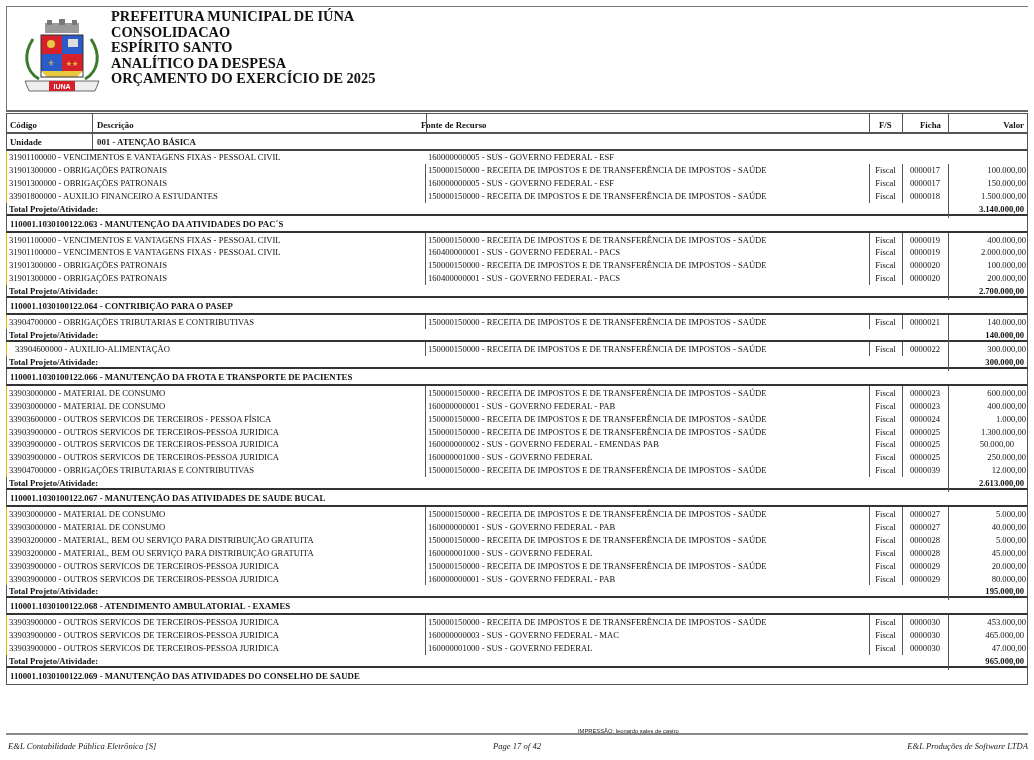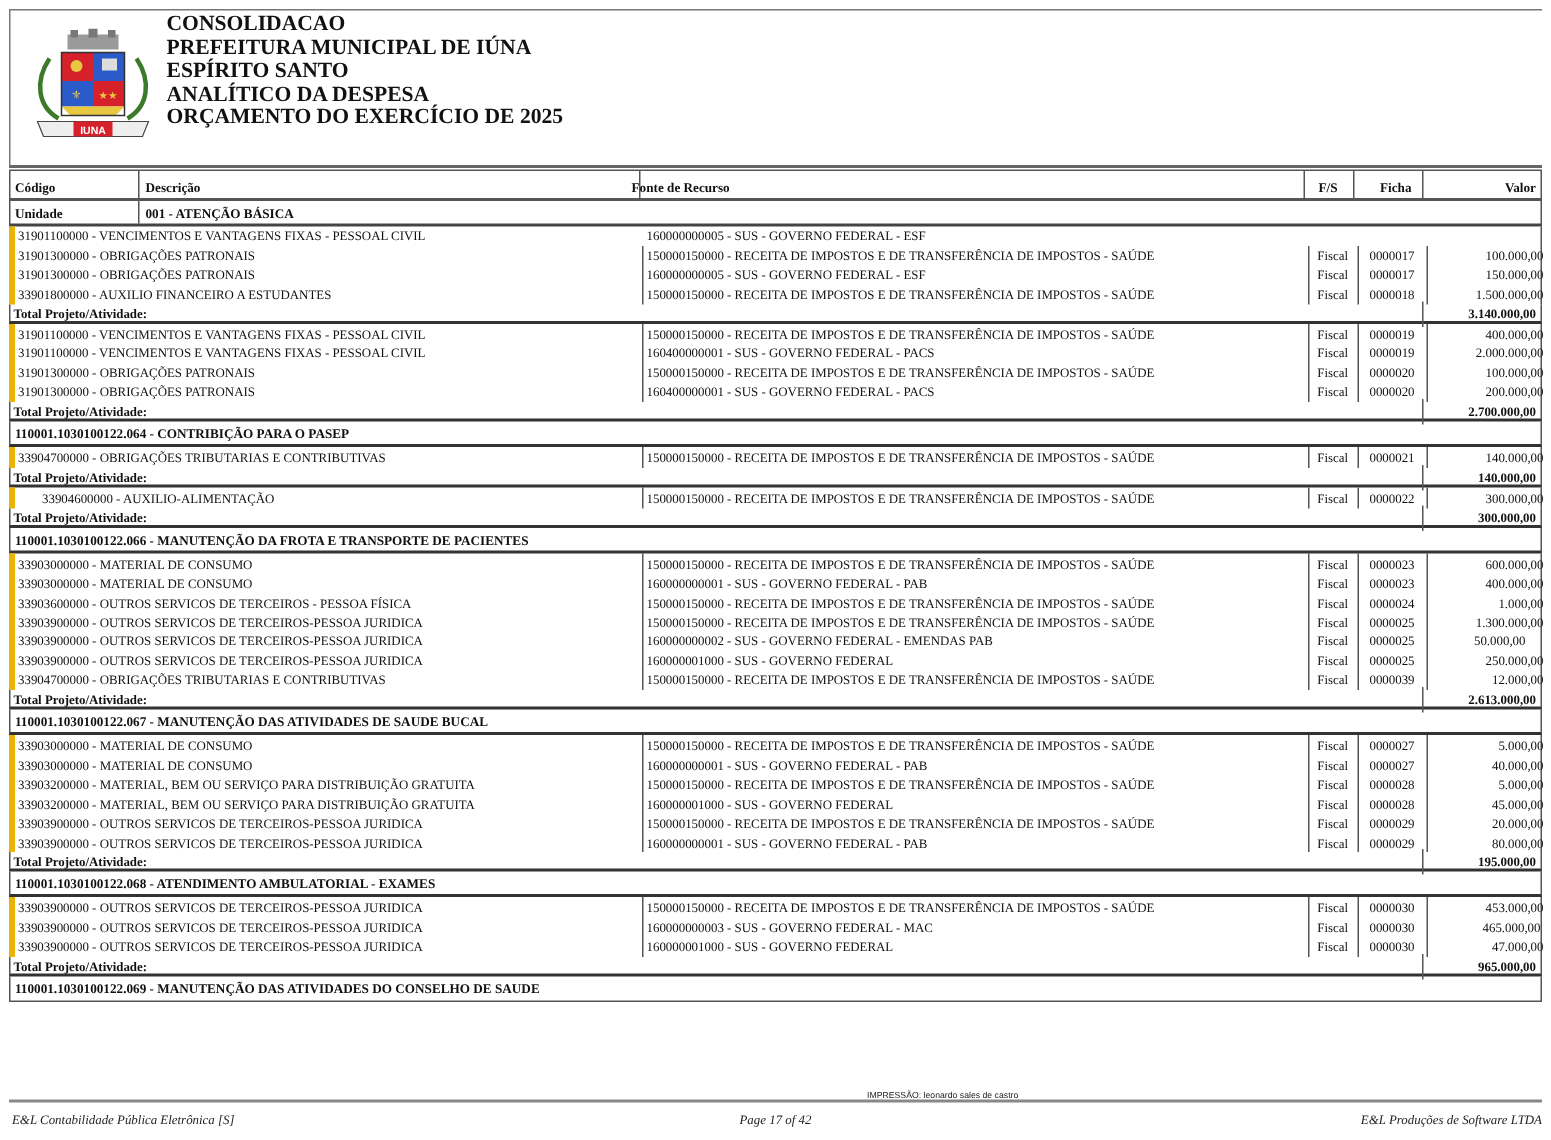--- a/index.html
+++ b/index.html
@@ -22,21 +22,21 @@
   .vline { position:absolute; top:0; bottom:0; border-left:1px solid #555; }
   .boxrow { height:17px; border:1px solid #555; border-top:none; border-bottom:2px solid #444; font-weight:bold; font-size:8.8px; }
   .boxrow span { position:absolute; top:3px; }
   .item { height:12.9px; line-height:12.9px; }
   .item span { position:absolute; top:0; }
   .total { height:13px; line-height:13px; font-weight:bold; border-left:1px solid #555; border-bottom:2px solid #333; border-right:1px solid #555; }
   .total span { position:absolute; top:0; }
   .total .vl { position:absolute; top:-2px; bottom:-4px; left:941px; border-left:1px solid #555; }
   .proj { height:17px; line-height:17px; font-weight:bold; font-size:8.8px; border-left:1px solid #555; border-right:1px solid #555; border-bottom:2px solid #333; }
   .proj span { position:absolute; top:0; left:3px; }
-  .grp { position:relative; border-left:4px solid #eab308; border-right:1px solid #555; box-sizing:border-box; }
+  .grp { position:relative; border-left:1px solid #eab308; border-right:1px solid #555; box-sizing:border-box; }
   .grp .vl { position:absolute; top:0; bottom:0; border-left:1px solid #555; }
   .r { text-align:right; }
   .c { text-align:center; }
 
   
   .foot-rule { position:absolute; left:6px; top:733px; width:1022px; border-top:2px solid #888; }
   .imp { position:absolute; left:578px; top:728px; font-family:"Liberation Sans","DejaVu Sans",sans-serif; font-size:5.8px; color:#222; }
   .foot { position:absolute; top:741px; font-style:italic; font-size:8.6px; color:#222; }
 </style>
 </head>
@@ -64,22 +64,22 @@
       <circle cx="32" cy="25" r="4" fill="#e8c840"></circle>
       <rect x="49" y="20" width="10" height="8" fill="#ddd"></rect>
       <text x="32" y="47" font-size="8" fill="#e8c840" text-anchor="middle">⚜</text>
       <text x="53" y="47" font-size="7" fill="#e8c840" text-anchor="middle">★★</text>
 
       <path d="M6 62 L80 62 L76 72 L10 72 Z" fill="#eee" stroke="#444" stroke-width="0.8"></path>
       <rect x="30" y="62" width="26" height="10" fill="#d6202a"></rect>
       <text x="43" y="70" font-size="7" font-weight="bold" fill="#fff" text-anchor="middle" font-family="Liberation Sans, sans-serif">IUNA</text>
     </svg>
     <div class="hdr-lines">
+      <div class="hdr-line">PREFEITURA MUNICIPAL DE IÚNA</div>
       <div class="hdr-line">CONSOLIDACAO</div>
-      <div class="hdr-line">PREFEITURA MUNICIPAL DE IÚNA</div>
       <div class="hdr-line">ESPÍRITO SANTO</div>
       <div class="hdr-line">ANALÍTICO DA DESPESA</div>
       <div class="hdr-line">ORÇAMENTO DO EXERCÍCIO DE 2025</div>
     </div>
   </div>
 
   <div class="tbl">
 
     <div class="row colhdr">
       <span style="left:3px">Código</span>
@@ -135,20 +135,23 @@
           <span class="r" style="right:3px">1.500.000,00</span>
         </div>
       </div>
     <div class="row total">
       <span style="left:2px">Total Projeto/Atividade:</span>
       <div class="vl"></div>
       <span class="r" style="right:3px">3.140.000,00</span>
     </div>
 
     <div id="projects">
+        <div class="row proj">
+          <span>110001.1030100122.063 - MANUTENÇÃO DA ATIVIDADES DO PAC´S</span>
+        </div>
         <div class="grp" style="padding-top:1px">
           <div class="vl" style="left:418px;top:0px"></div>
           <div class="vl" style="left:862px;top:0px"></div>
           <div class="vl" style="left:895px;top:0px"></div>
           <div class="vl" style="left:941px;top:0px"></div>
           <div class="row item">
             <span style="left:2px">31901100000 - VENCIMENTOS E VANTAGENS FIXAS - PESSOAL CIVIL</span>
             <span style="left:421px">150000150000 - RECEITA DE IMPOSTOS E DE TRANSFERÊNCIA DE IMPOSTOS - SAÚDE</span>
             <span class="c" style="left:862px;width:33px">Fiscal</span>
             <span class="c" style="left:895px;width:46px">0000019</span>
@@ -201,21 +204,21 @@
           <span style="left:2px">Total Projeto/Atividade:</span>
           <div class="vl"></div>
           <span class="r" style="right:3px">140.000,00</span>
         </div>
         <div class="grp" style="padding-top:1px">
           <div class="vl" style="left:418px;top:0px"></div>
           <div class="vl" style="left:862px;top:0px"></div>
           <div class="vl" style="left:895px;top:0px"></div>
           <div class="vl" style="left:941px;top:0px"></div>
           <div class="row item">
-            <span style="left:18px">33904600000 - AUXILIO-ALIMENTAÇÃO</span>
+            <span style="left:8px">33904600000 - AUXILIO-ALIMENTAÇÃO</span>
             <span style="left:421px">150000150000 - RECEITA DE IMPOSTOS E DE TRANSFERÊNCIA DE IMPOSTOS - SAÚDE</span>
             <span class="c" style="left:862px;width:33px">Fiscal</span>
             <span class="c" style="left:895px;width:46px">0000022</span>
             <span class="r" style="right:3px">300.000,00</span>
           </div>
         </div>
         <div class="row total">
           <span style="left:2px">Total Projeto/Atividade:</span>
           <div class="vl"></div>
           <span class="r" style="right:3px">300.000,00</span>

